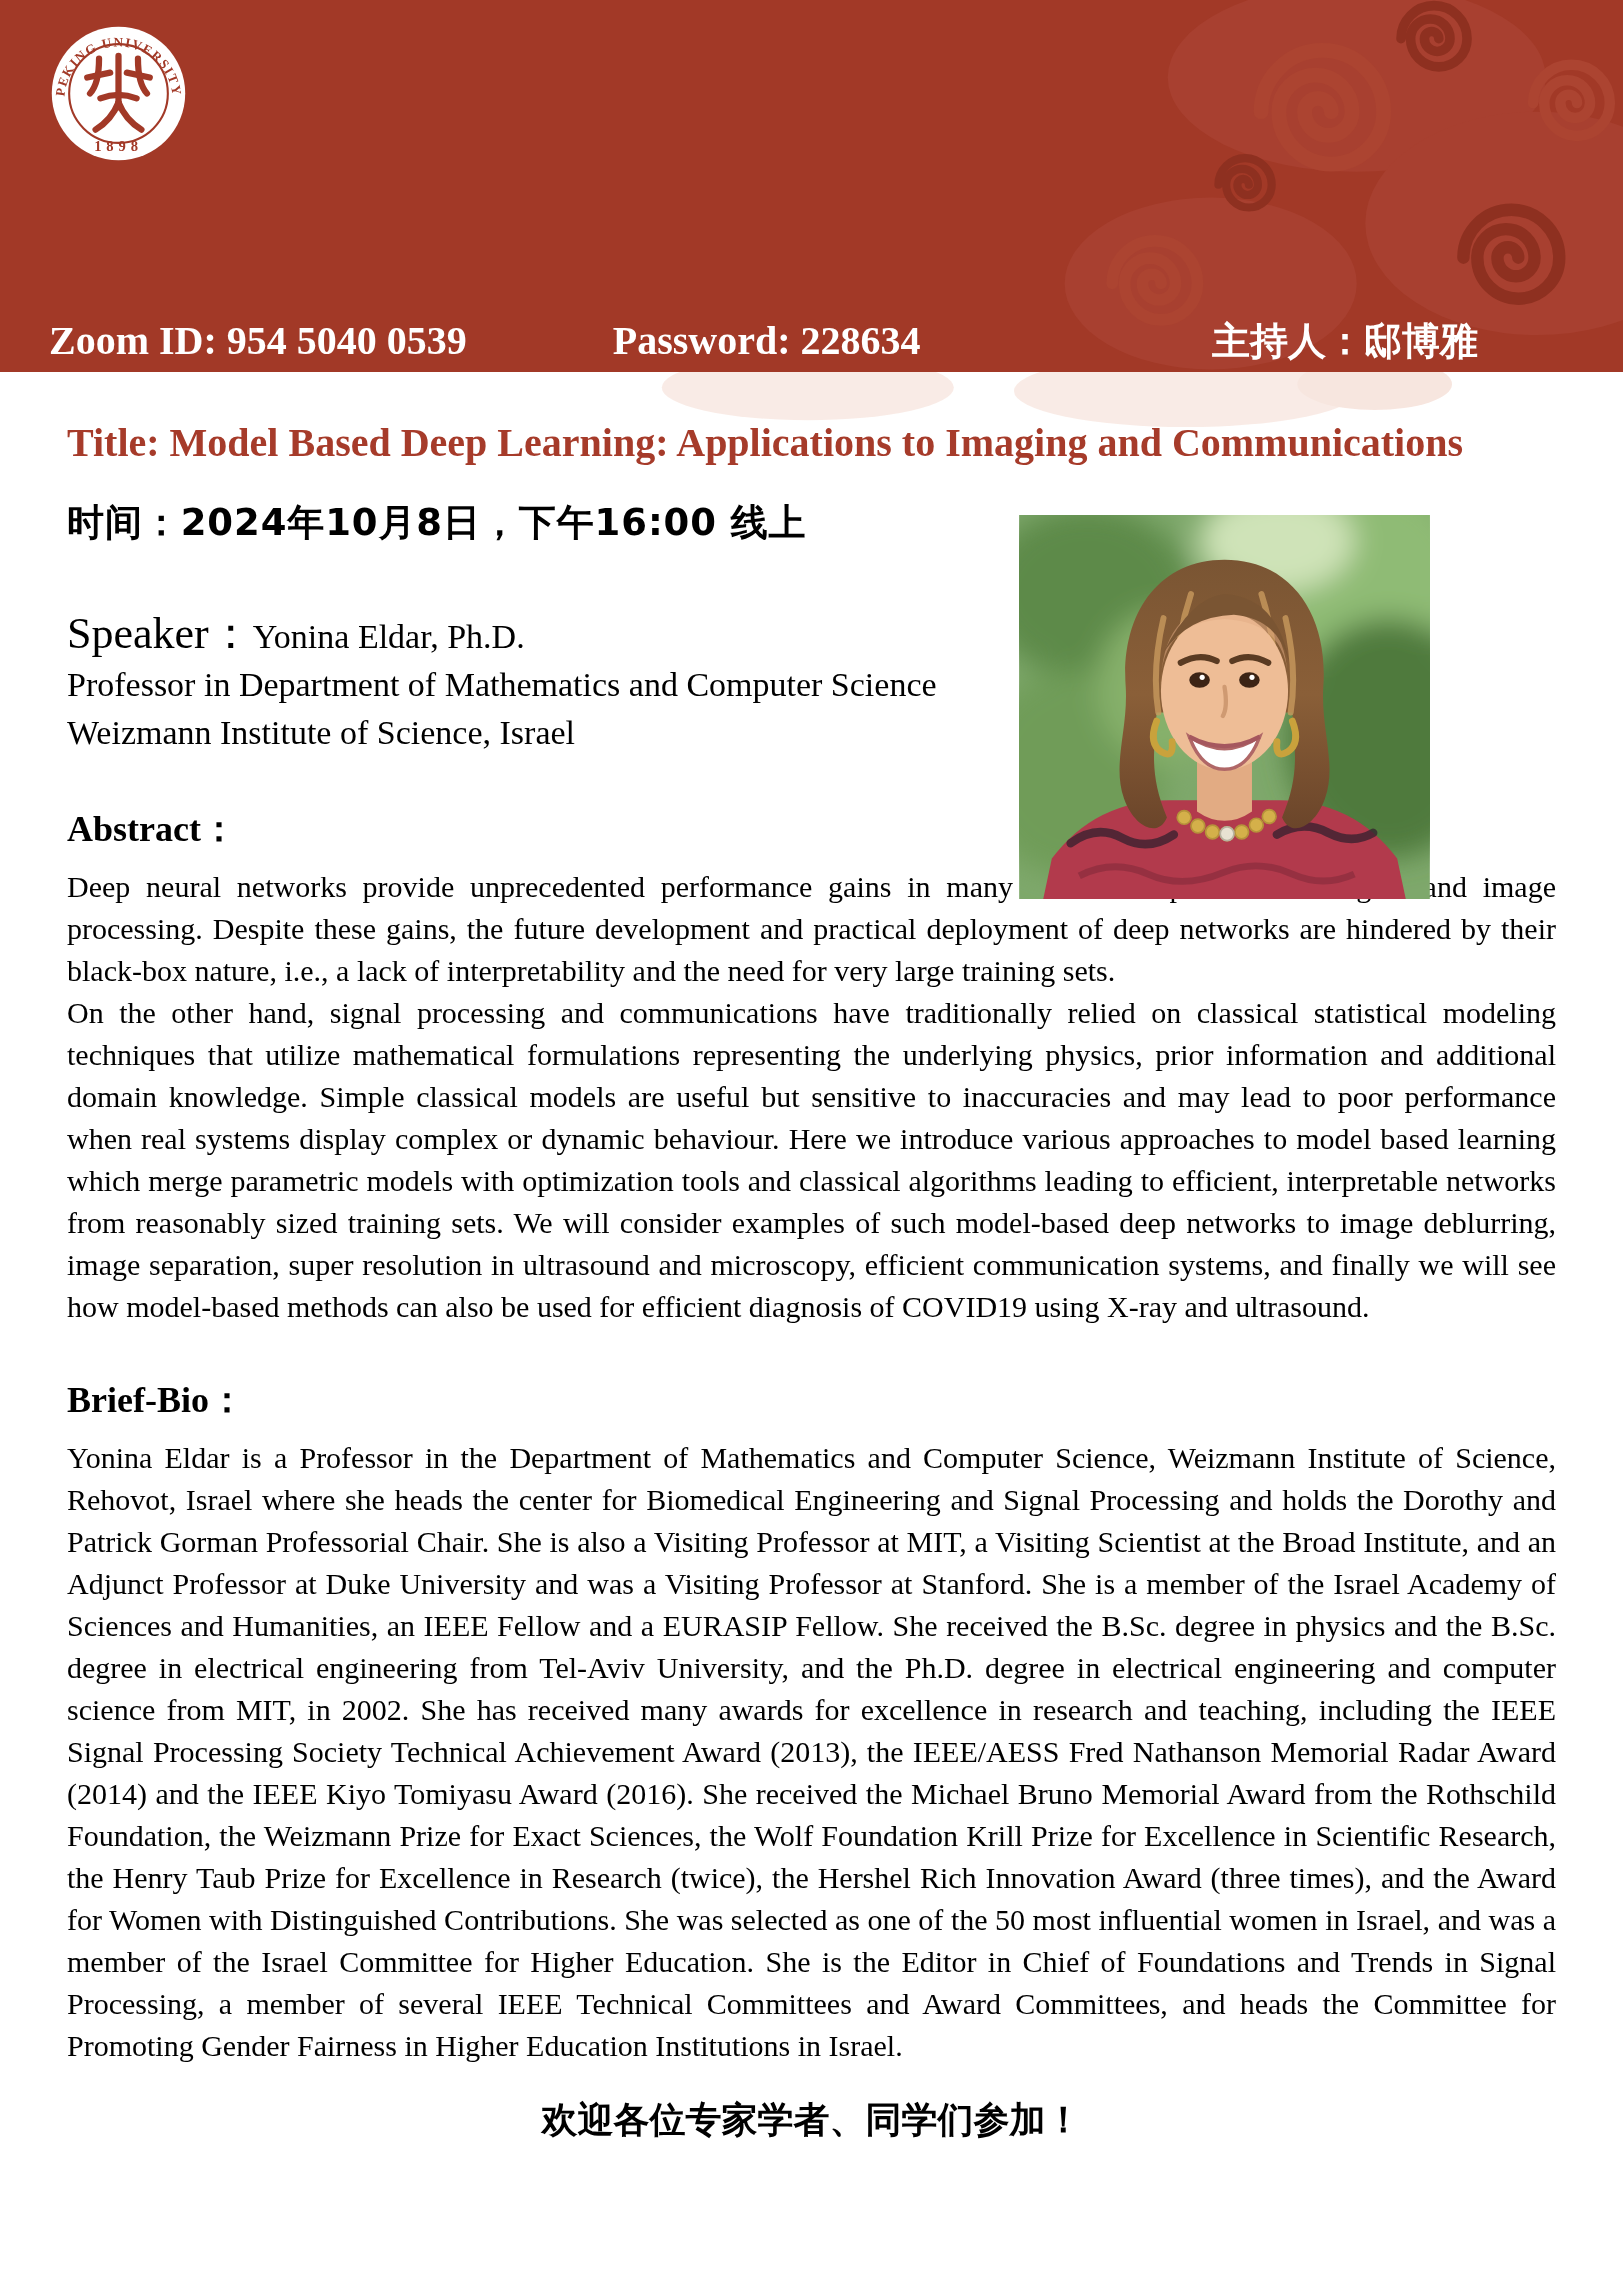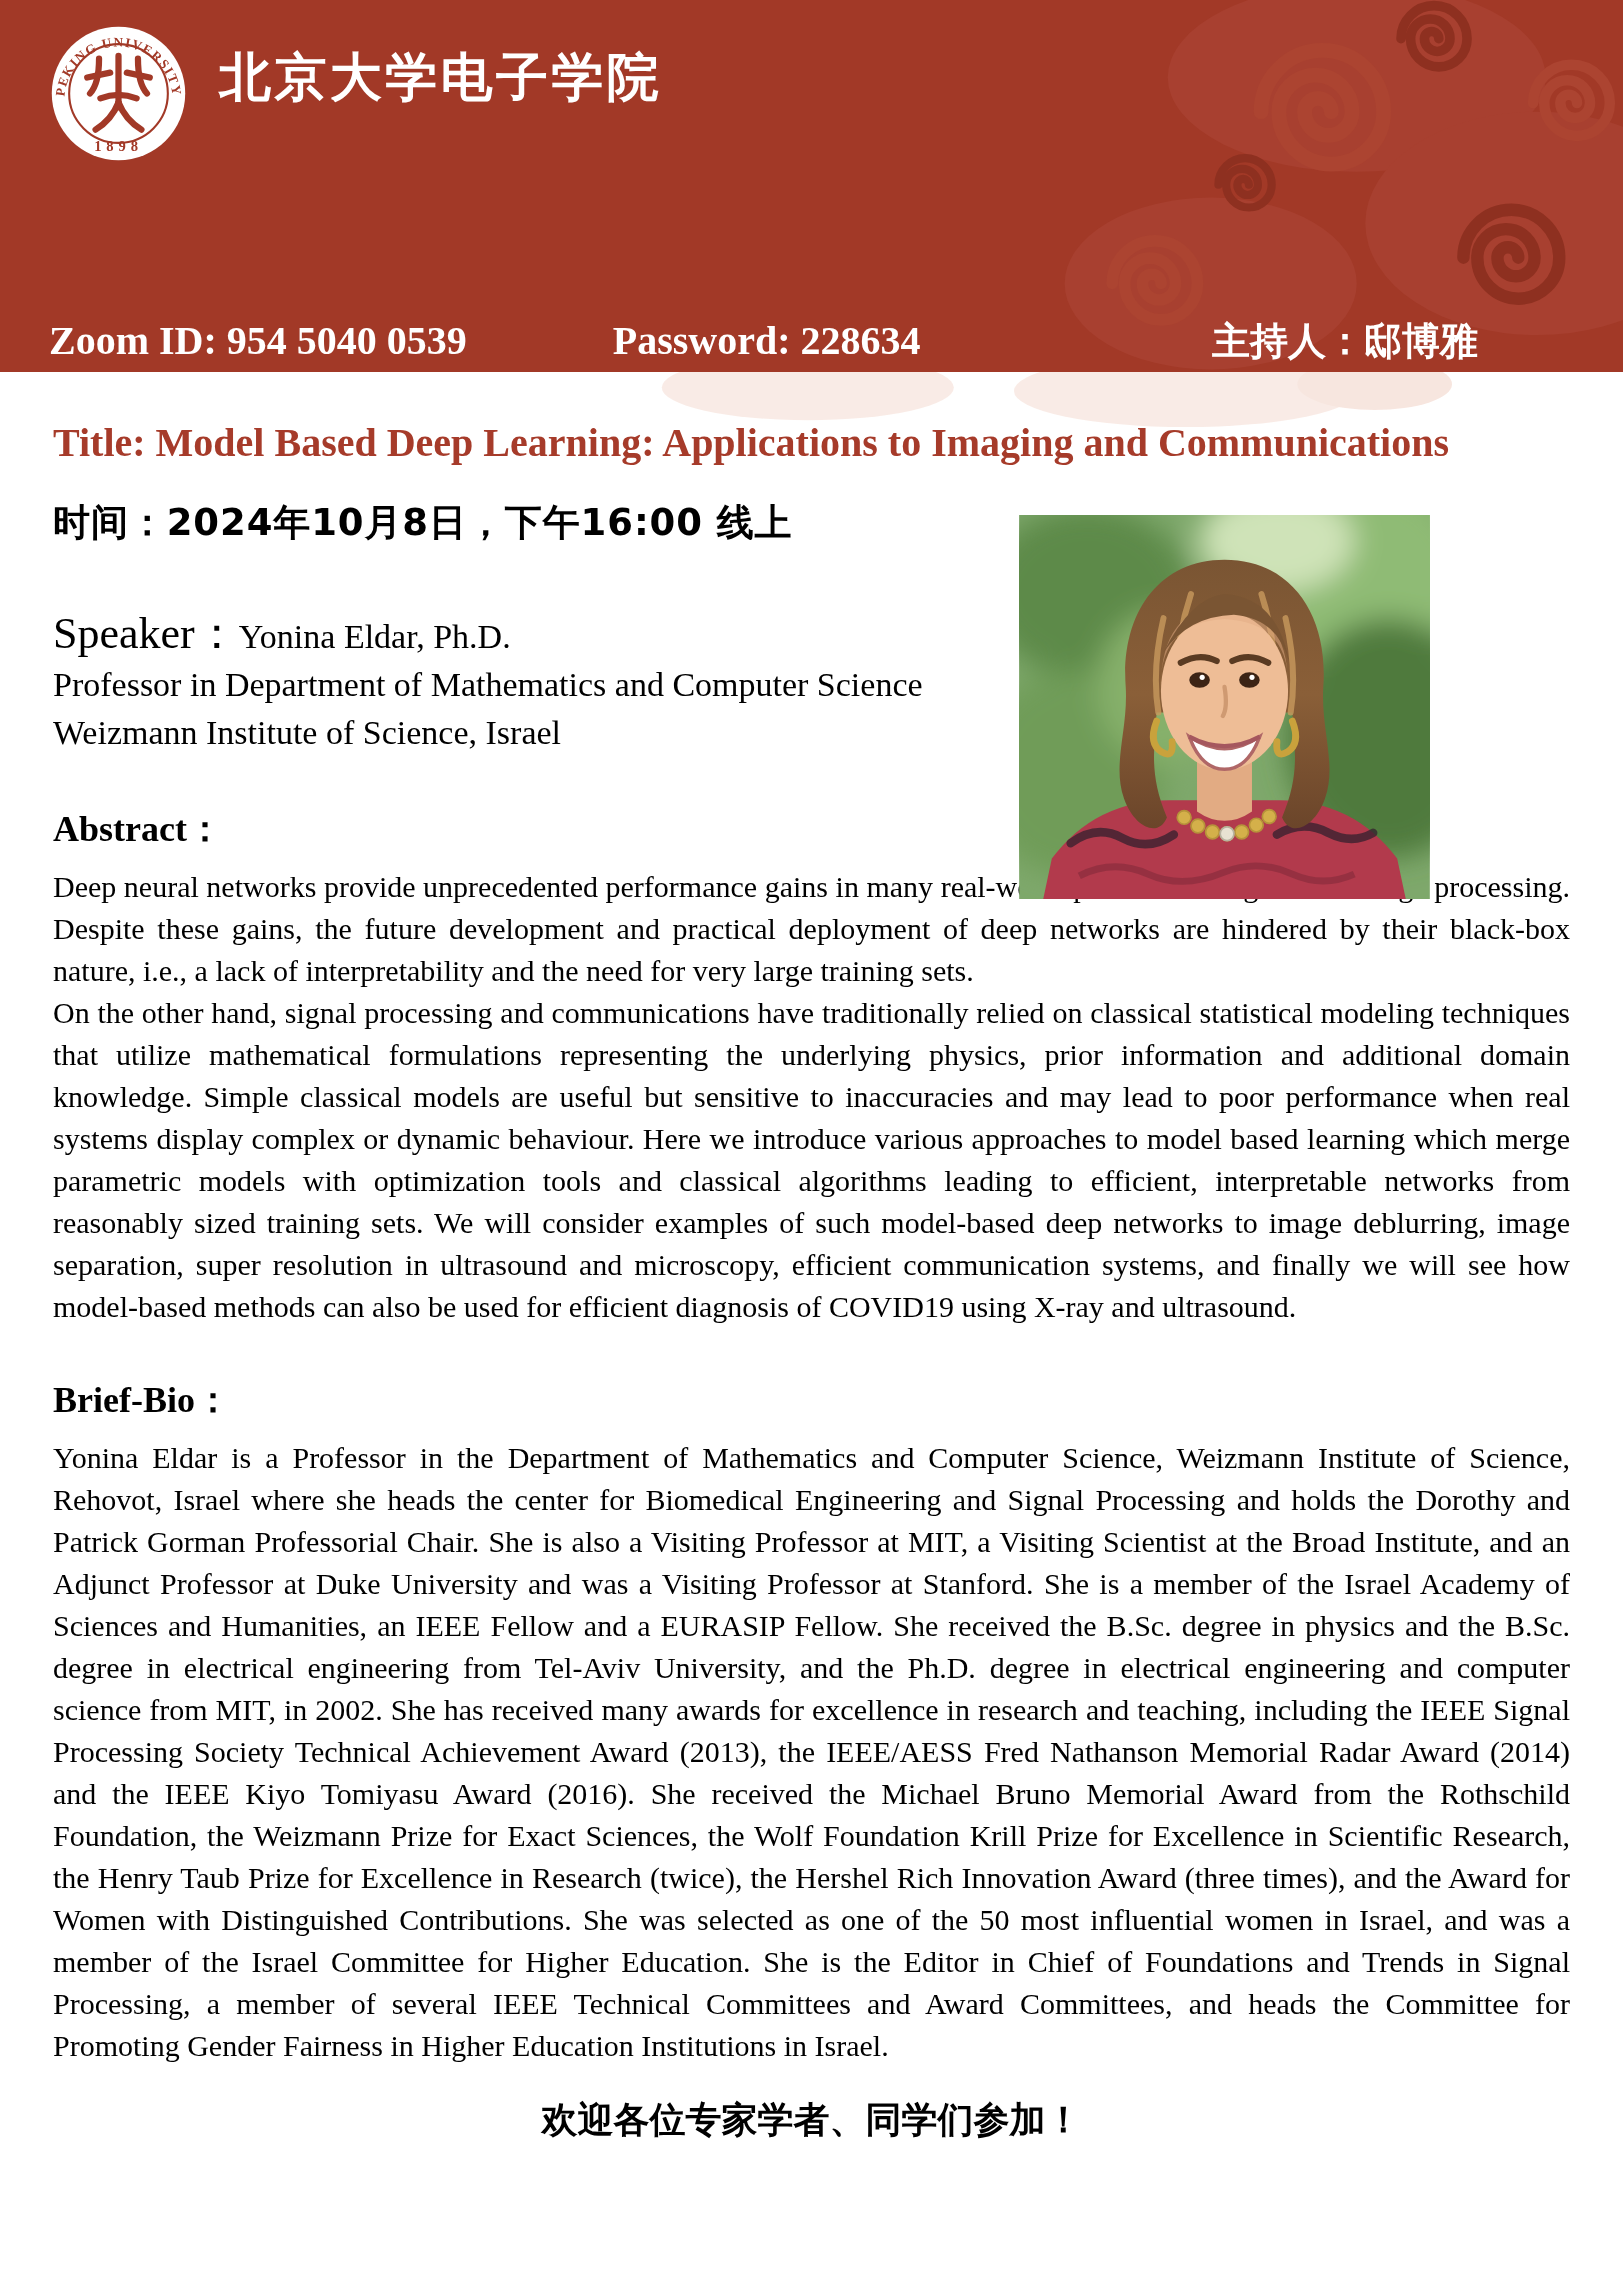--- a/index.html
+++ b/index.html
@@ -34,21 +34,21 @@
     font-weight:bold;font-size:40px;
   }
   .meta-password{margin-left:146px;}
   .meta-host{
     margin-left:auto;margin-right:96px;
     font-family:"DejaVu Sans","Liberation Sans",sans-serif;
     font-weight:bold;font-size:38px;
   }
   .under-header-decal{position:absolute;left:636px;top:372px;pointer-events:none;opacity:.55;}
   
-  .content{position:relative;padding:0 53px;}
+  .content{position:relative;padding:0 67px;}
   .lecture-title{
     margin:38px 0 0 0;width:1460px;
     font-weight:bold;font-size:40px;line-height:1.66;color:#A63B2A;
   }
   .time-line{
     margin-top:22px;font-weight:bold;font-size:37px;color:#000;
     font-family:"DejaVu Sans","Liberation Serif",sans-serif;letter-spacing:0.9px;
   }
   .speaker-photo{
     position:absolute;left:1019px;top:105px;width:411px;height:384px;
@@ -105,21 +105,20 @@
         <path d="M55,77 L88,70"></path>
         <path d="M128,50 C128,70 130,88 141,100"></path>
         <path d="M145,77 L112,70"></path>
         <path d="M100,46 L100,120"></path>
         <path d="M74,107 Q100,97 126,107"></path>
         <path d="M100,113 Q90,138 67,152"></path>
         <path d="M100,113 Q110,138 133,152"></path>
       </g>
     </svg>
 
-    <div class="org-name">北京大学电子学院</div>
 
 
     <div class="meta-row">
       <span class="meta-zoom">Zoom ID: 954 5040 0539</span>
       <span class="meta-password">Password: 228634</span>
       <span class="meta-host">主持人：邸博雅</span>
     </div>
   </div>
 
   <svg class="under-header-decal" width="816" height="69" viewBox="0 0 950 80">

